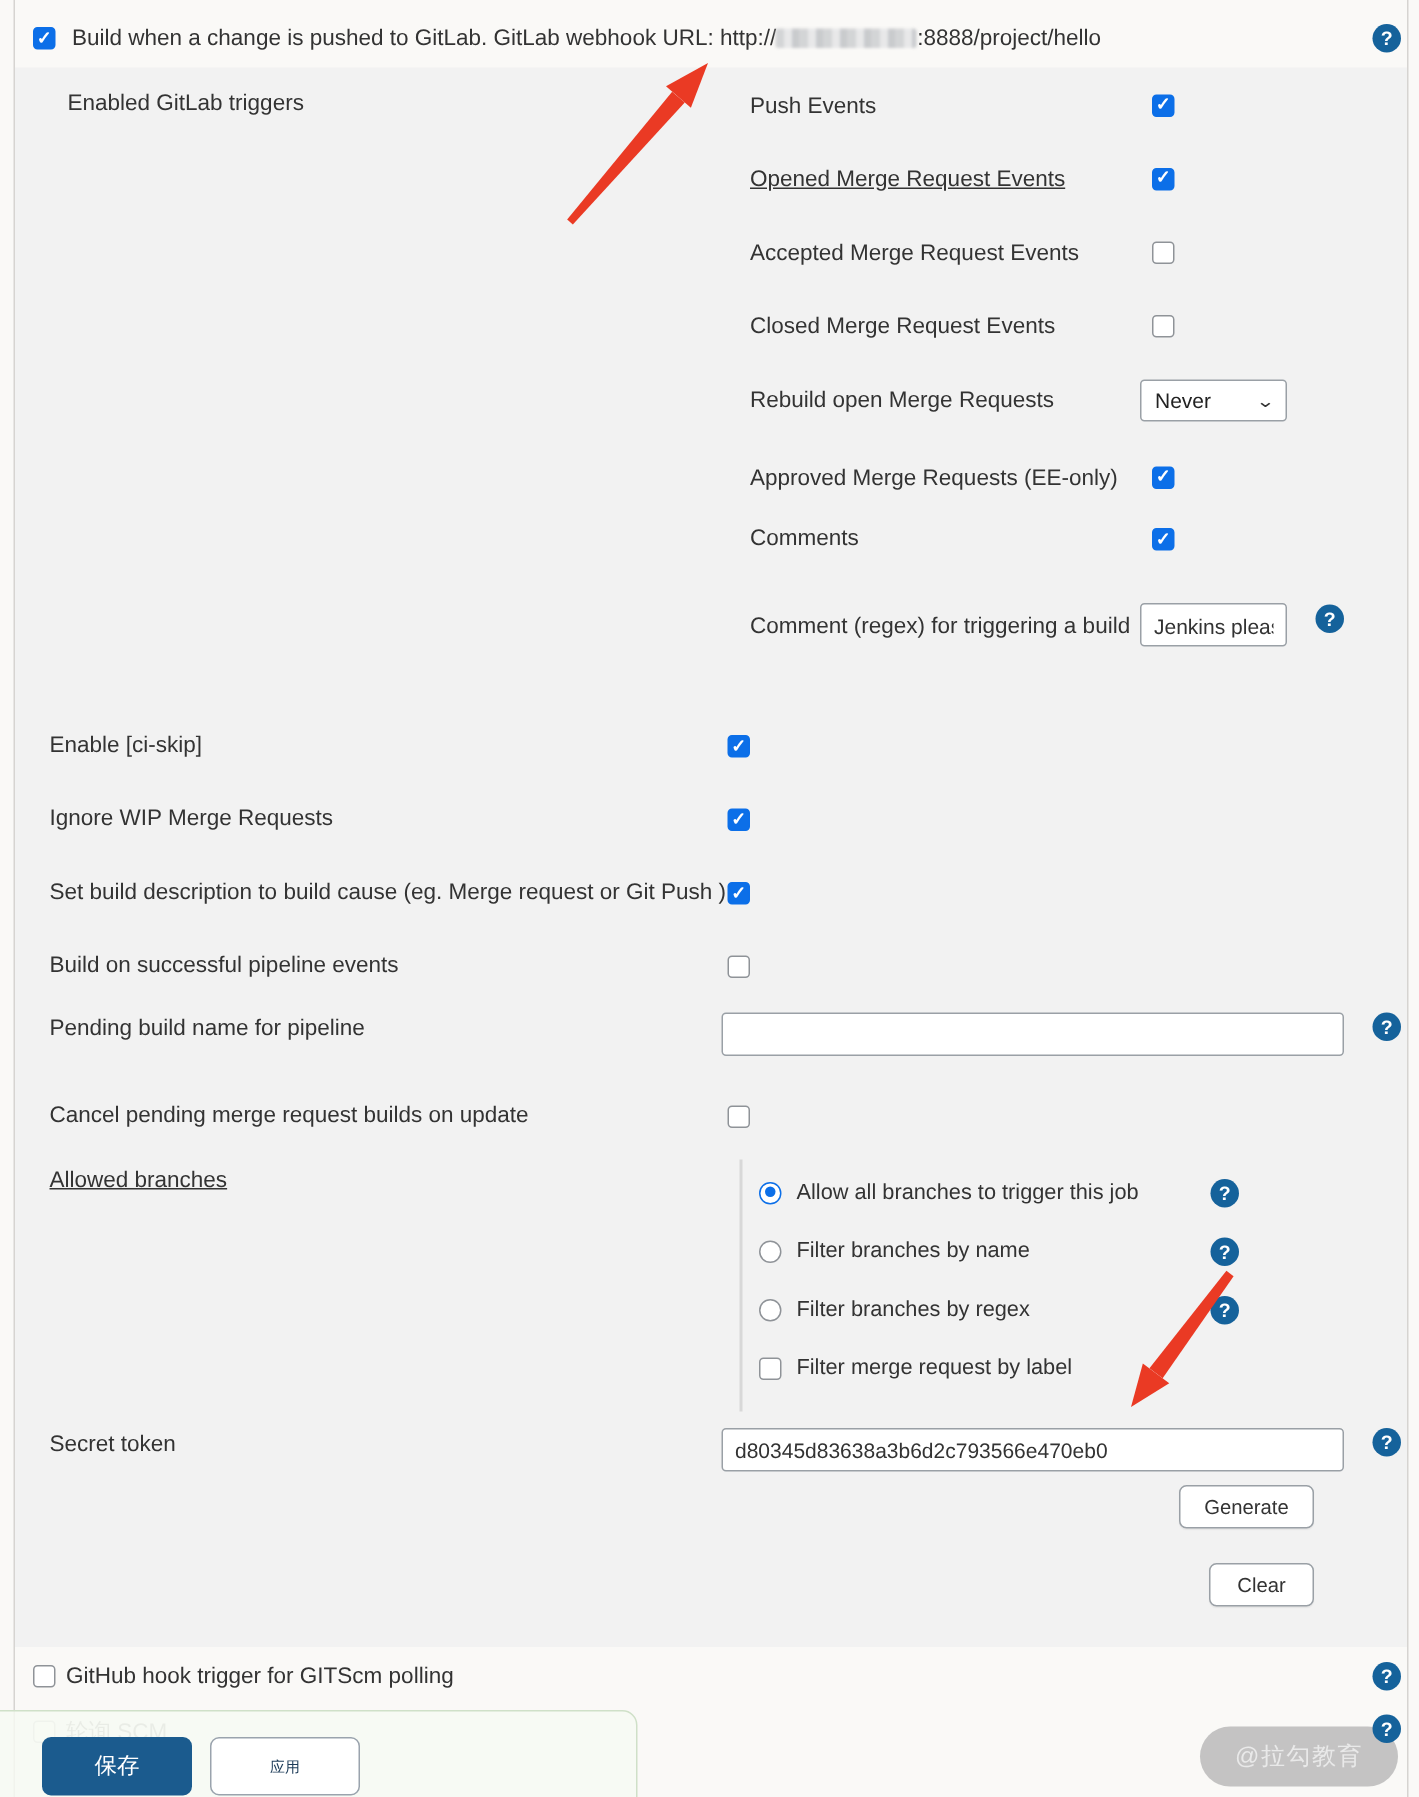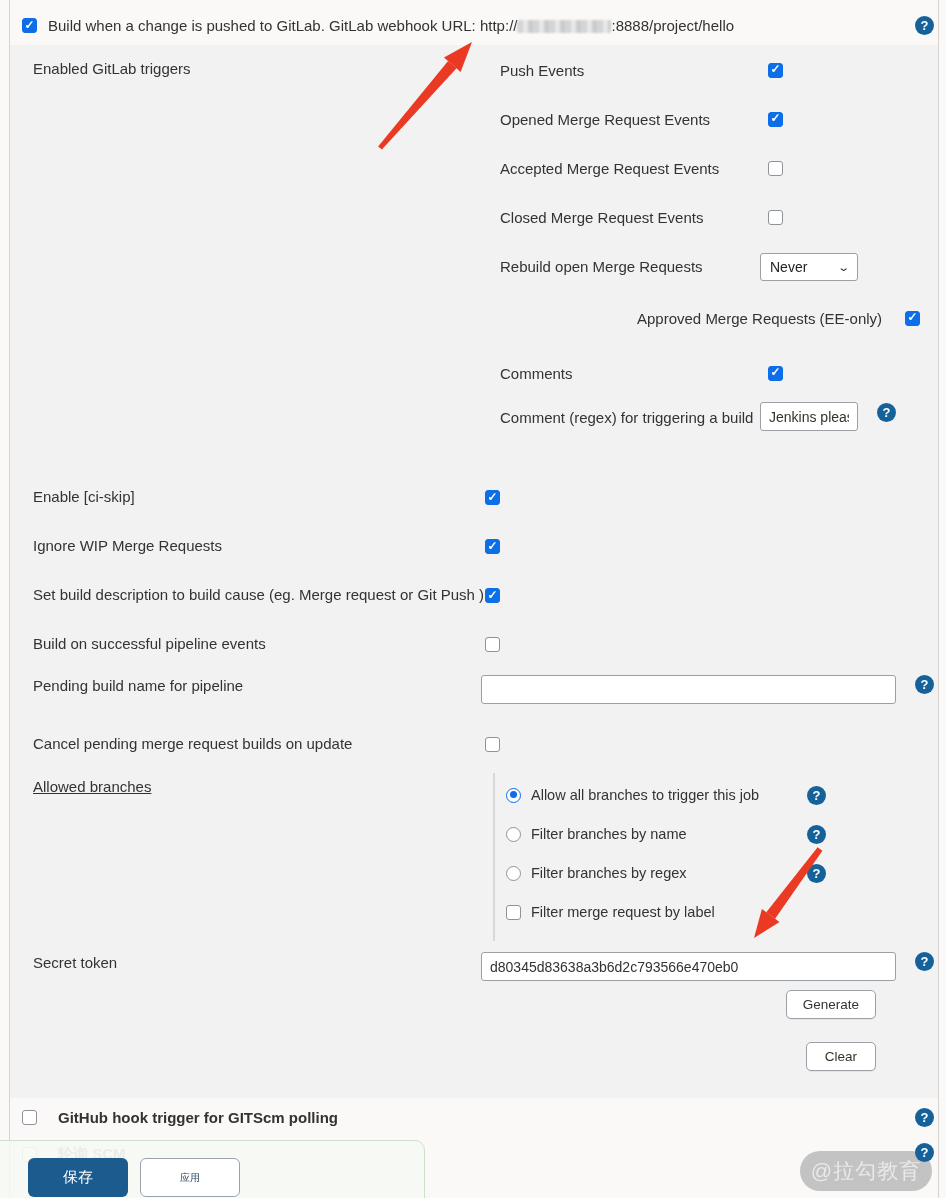--- a/index.html
+++ b/index.html
@@ -81,21 +81,21 @@
   .branch-sep { position:absolute; left:483px; top:728px; width:2px; height:168px;
     background:#d8d8d8; }
   .branch-row { position:absolute; left:496px; height:26px; display:flex;
     align-items:center; width:320px; }
   .branch-row .lbl { margin-left:10px; flex:1; font-size:14.5px; }
 
   
   .plain-row { position:absolute; left:10px; right:8px; height:30px;
     display:flex; align-items:center; }
   .plain-row .cb { margin-left:12px; }
-  .plain-row .lbl { margin-left:21px;font-weight:bold; }
+  .plain-row .lbl { margin-left:7px; }
   .plain-row .help { position:absolute; right:4px; }
   .faded { opacity:.38; }
 
   
   .save-panel {
     position:absolute; left:-12px; top:1140px; width:437px; height:80px;
     background:rgba(247,250,243,.82); border:1px solid #cfe0c8; border-radius:10px;
   }
   .btn-save {
     position:absolute; left:39px; top:17px; width:100px; height:39px;
@@ -106,72 +106,72 @@
     position:absolute; left:151px; top:17px; width:100px; height:39px;
     background:#fff; color:#1b3a57; border:1.5px solid #9aa3ad; border-radius:6px;
     font-family:"Liberation Sans", sans-serif; font-size:10px; cursor:pointer;
   }
 
   
   .watermark {
     position:absolute; left:800px; top:1151px; width:132px; height:40px;
     background:rgba(186,186,186,.85); border-radius:20px;
     display:flex; align-items:center; justify-content:center;
-    color:#e9e9e9; font-size:21px; letter-spacing:1px;
+    color:#e9e9e9; font-size:16px; letter-spacing:1px;
   }
 
   .arrows { position:absolute; left:0; top:0; width:946px; height:1198px;
     pointer-events:none; z-index:5; }
 </style>
 </head>
 <body>
 
 <div class="vline left"></div>
 <div class="vline right"></div>
 
 <div class="top-row">
   <span class="cb on"></span>
   <span class="lbl"><span>Build when a change is pushed to GitLab. GitLab webhook URL: http://</span><span class="redacted"></span><span>:8888/project/hello</span></span>
   <span class="help">?</span>
 </div>
 
 <div class="section">
 
-  <div class="row" style="left:23px; top:8px;text-align:right;">
+  <div class="row" style="left:35px; top:8px;text-align:right;">
     <span class="lbl">Enabled GitLab triggers</span>
   </div>
 
   <div class="sub-row" style="top:10px;">
     <span class="lbl">Push Events</span>
     <span class="cb on"></span>
   </div>
-  <div class="sub-row" style="top:59px;">
+  <div class="sub-row" style="top:59px;text-decoration:underline;">
     <span class="lbl">Opened Merge Request Events</span>
     <span class="cb on"></span>
   </div>
   <div class="sub-row" style="top:108px;">
     <span class="lbl">Accepted Merge Request Events</span>
     <span class="cb"></span>
   </div>
   <div class="sub-row" style="top:157px;">
     <span class="lbl">Closed Merge Request Events</span>
     <span class="cb"></span>
   </div>
   <div class="sub-row" style="top:206px;">
     <span class="lbl">Rebuild open Merge Requests</span>
   </div>
   <div class="fakesel" style="left:750px; top:208px; width:98px; height:28px;gap:14px;">
     <span>Never</span>
     <span class="chev">⌄</span>
   </div>
-  <div class="sub-row" style="top:258px;justify-content:flex-end;">
+  <div class="sub-row" style="top:258px;">
     <span class="lbl">Approved Merge Requests (EE-only)</span>
     <span class="cb on"></span>
   </div>
-  <div class="sub-row" style="top:313px;">
+  <div class="sub-row" style="top:292px;align-items:flex-end;">
     <span class="lbl">Comments</span>
     <span class="cb on"></span>
   </div>
   <div class="sub-row" style="top:357px;">
     <span class="lbl">Comment (regex) for triggering a build</span>
   </div>
   <input class="txt-input" style="position: absolute; left: 750px; top: 357px; width: 98px;" value="Jenkins pleas">
   <span class="help" style="position:absolute; left:867px; top:358px;">?</span>
 
   <div class="opt-row" style="top:430px;">

